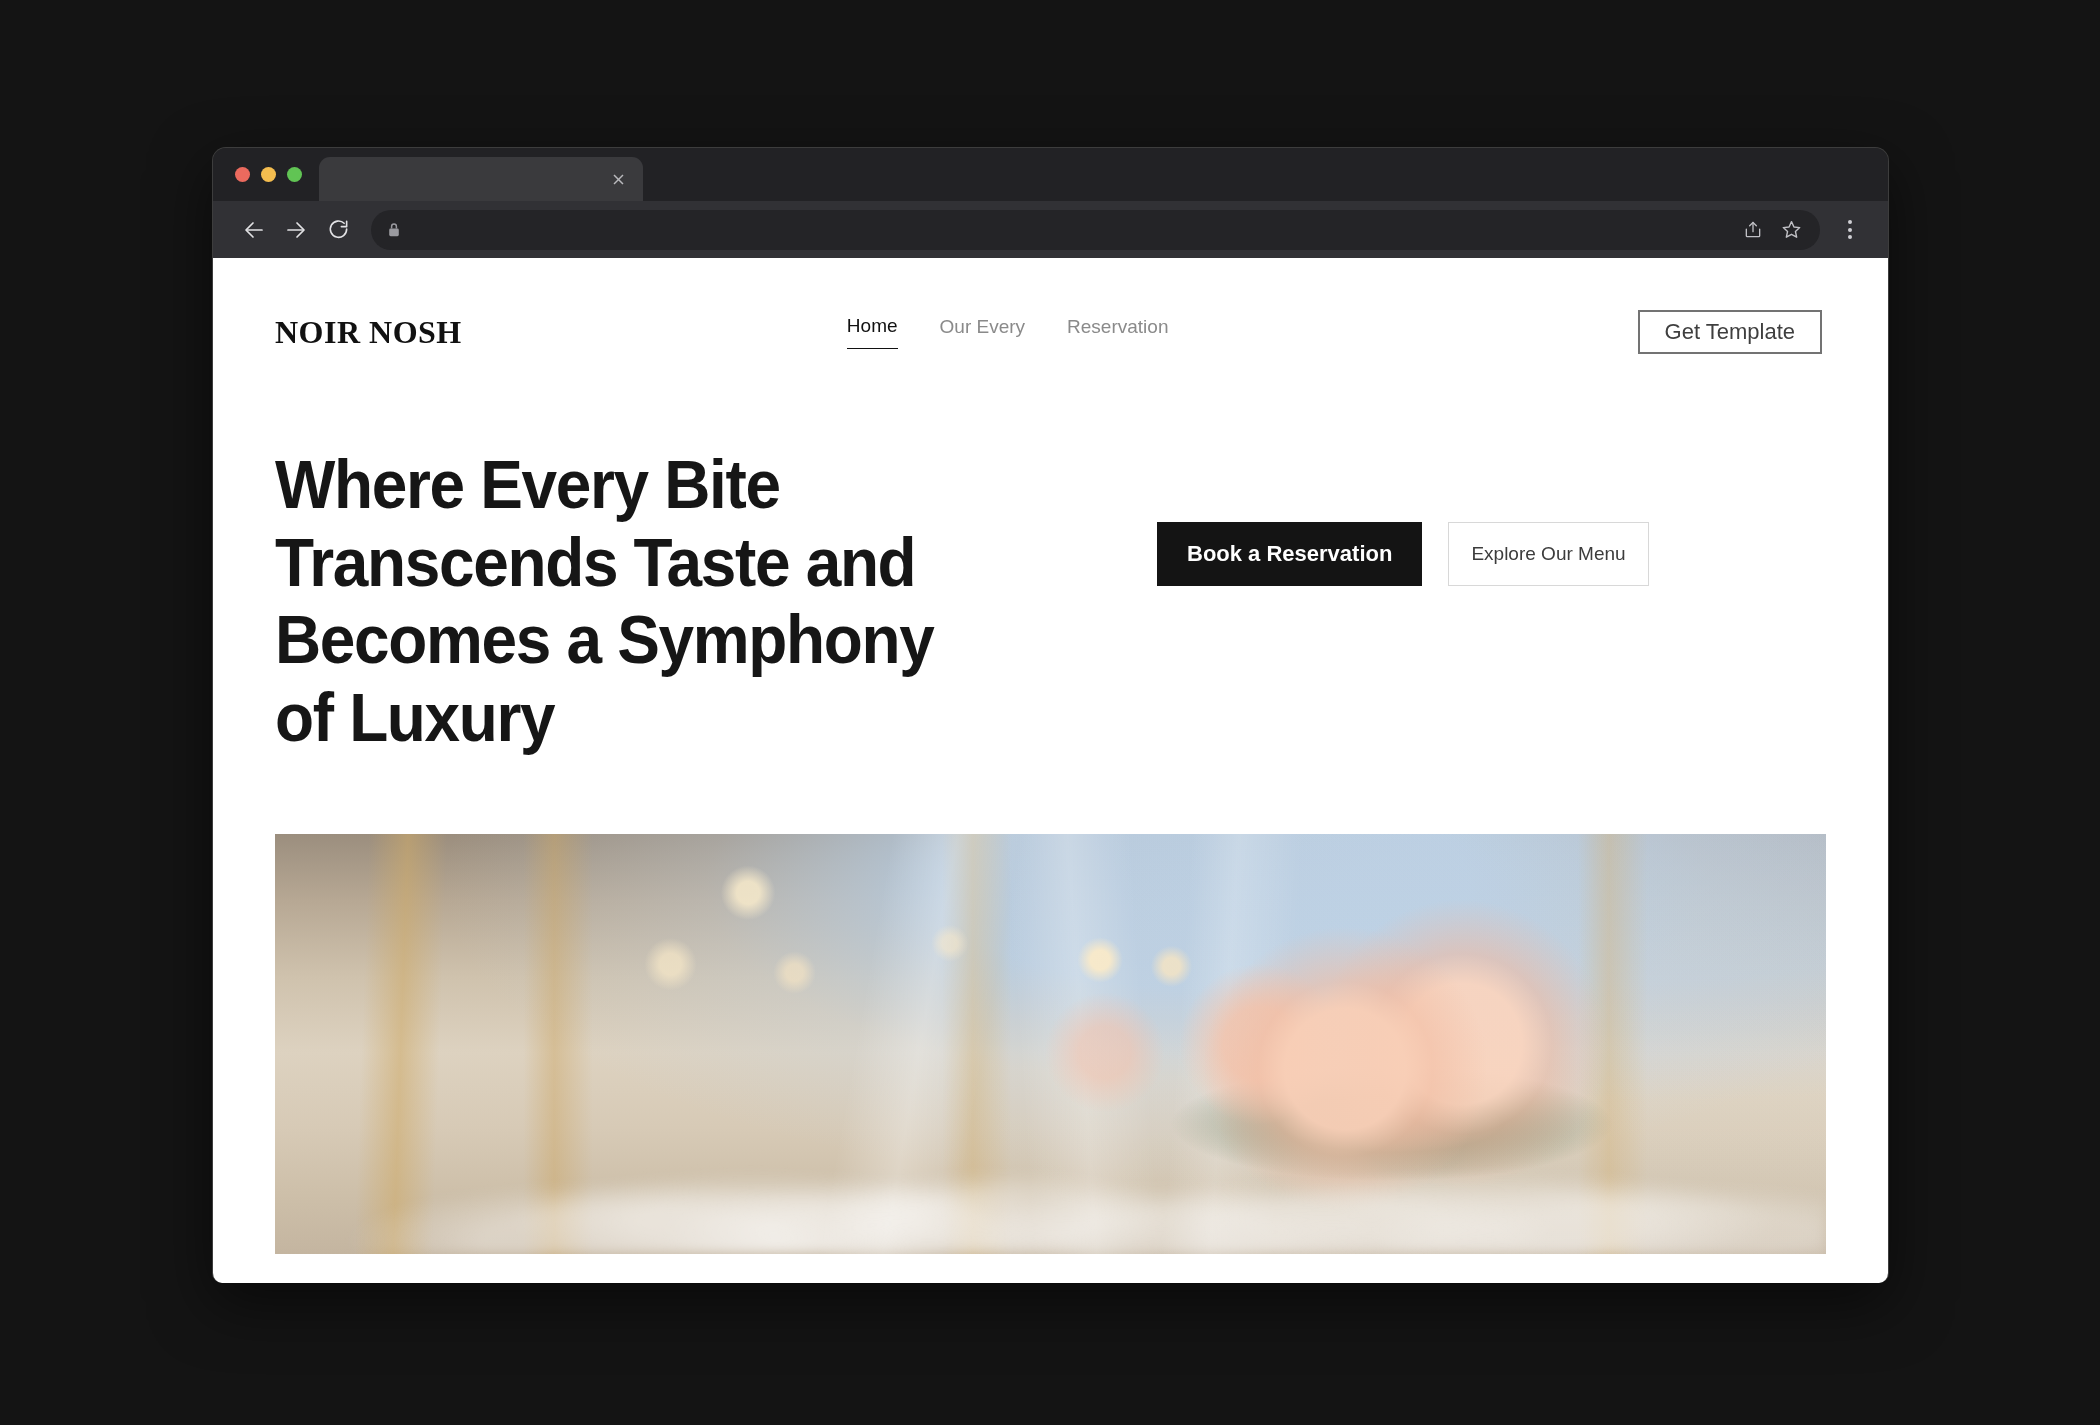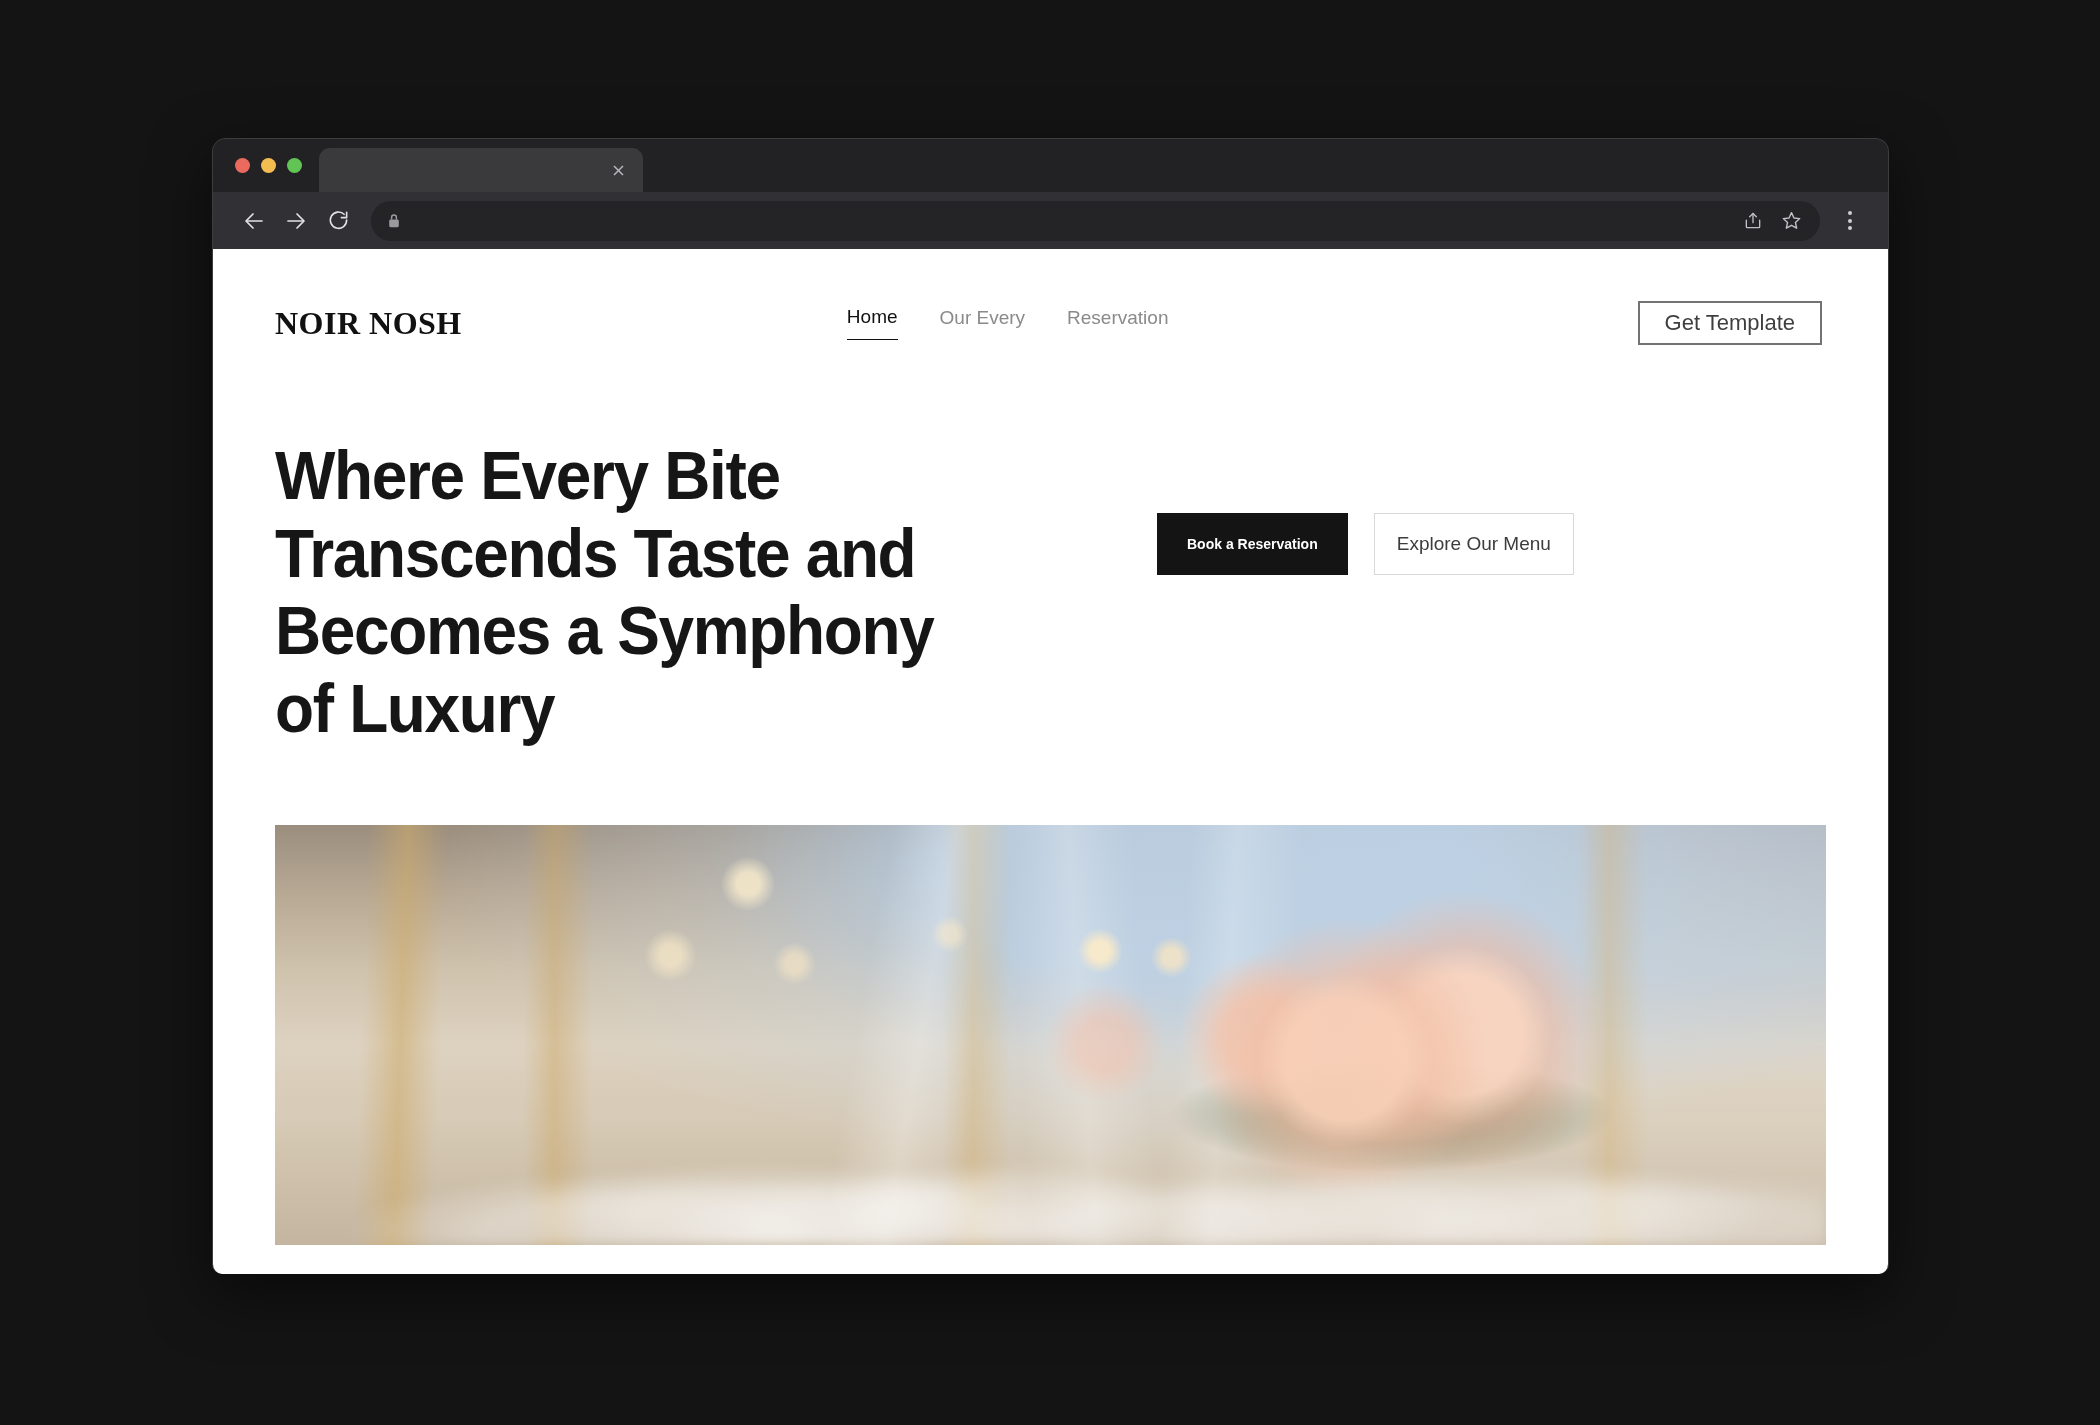--- a/index.html
+++ b/index.html
@@ -10,21 +10,21 @@
     background: #141414;
     font-family: "Liberation Sans", sans-serif;
     overflow: hidden;
     position: relative;
   }
 
   
   .browser-window {
     position: absolute;
     left: 212px;
-    top: 138px;
+    top: 147px;
     width: 1677px;
     height: 1136px;
     background: #282828;
     border-radius: 14px 14px 10px 10px;
     overflow: hidden;
     box-shadow: 0 20px 60px rgba(0,0,0,0.55);
     border: 1px solid #3d3d3d;
     border-bottom: none;
   }
 
@@ -207,21 +207,21 @@
     max-width: 640px;
   }
   .hero-ctas {
     display: flex;
     gap: 26px;
     margin-top: 58px;
   }
   .btn-primary {
     background: #141414;
     color: #ffffff;
-    font-size: 14px;
+    font-size: 22px;
     font-weight: bold;
     padding: 19px 30px;
     white-space: nowrap;
     border: none;
   }
   .btn-secondary {
     background: #ffffff;
     color: #3c3c3c;
     font-size: 19px;
     padding: 19px 22px;

